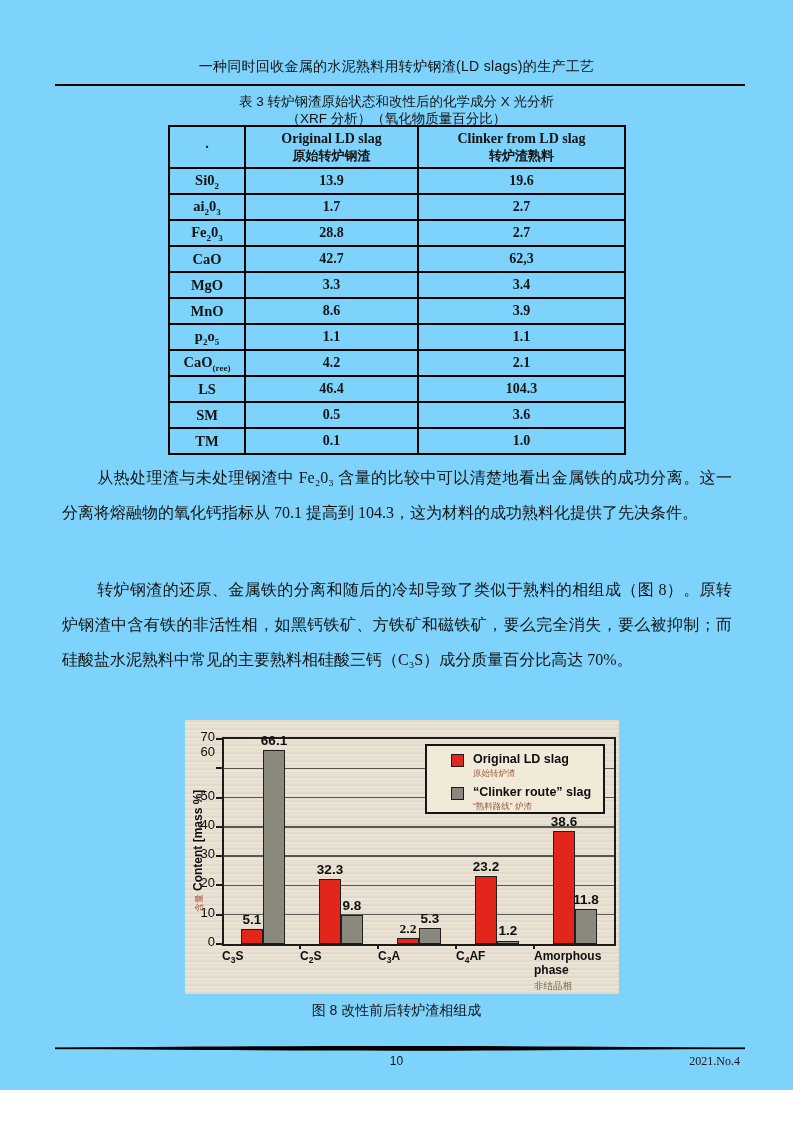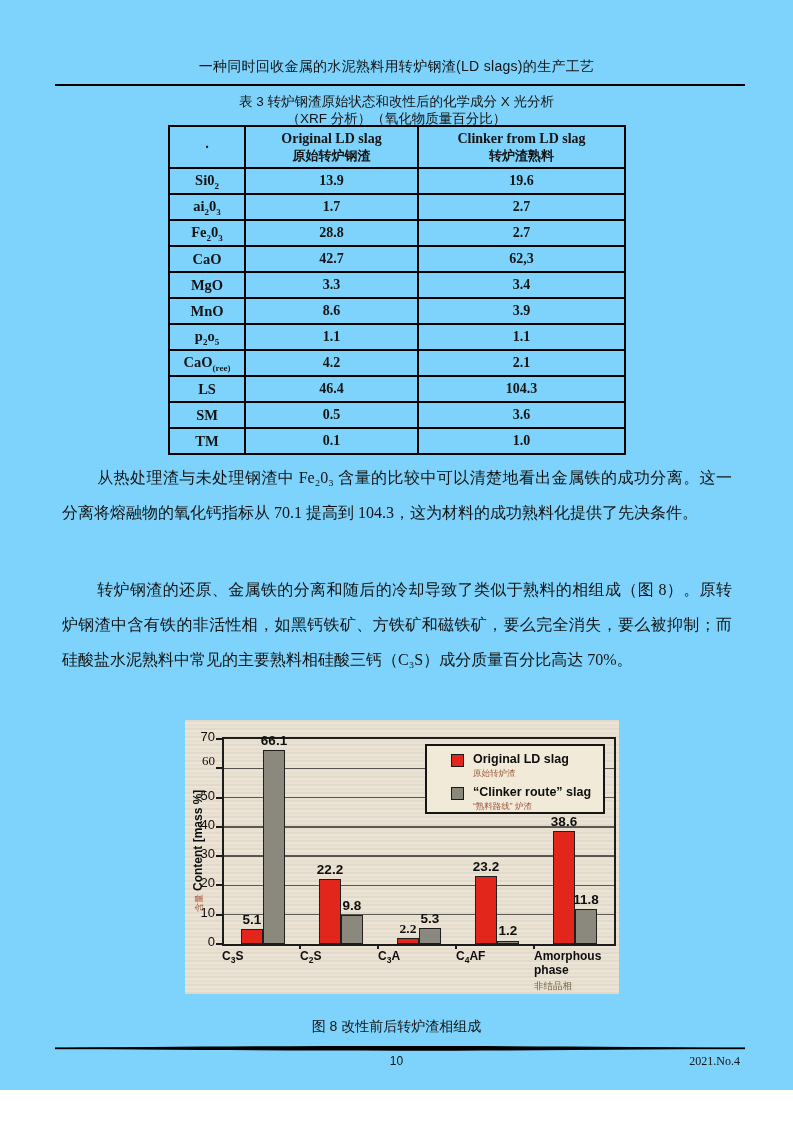--- a/index.html
+++ b/index.html
@@ -55,21 +55,21 @@
   .ylabel .zh{font-size:9px;color:#9c4f33;font-weight:normal;margin-right:3px;}
   .legend{position:absolute;left:240px;top:24px;width:180px;height:70px;background:#f1ead9;
         border:2px solid #151515;box-sizing:border-box;padding:7px 0 0 24px;}
   .legend-entry{display:flex;align-items:flex-start;margin-bottom:6px;}
   .legend-swatch{width:13px;height:13px;border:1.5px solid #1a1a1a;box-sizing:border-box;
         margin-right:9px;margin-top:1px;flex:0 0 auto;}
   .legend-name{font-size:12.5px;font-weight:bold;color:#0e0e0e;line-height:13px;}
   .legend-zh{font-size:8.5px;color:#9c5a3d;font-weight:normal;margin-top:2px;}
 
   .fig-caption{position:absolute;top:1002px;left:0;width:100%;text-align:center;
-        font-family:"Liberation Sans", sans-serif;font-size:14px;margin-top:16px;}
+        font-family:"Liberation Sans", sans-serif;font-size:14px;}
 
   
   .footer-rule{position:absolute;top:1044px;left:55px;width:690px;height:9px;}
   .footer-page{position:absolute;top:1054px;left:0;width:100%;text-align:center;
         font-family:"Liberation Sans", sans-serif;font-size:12px;}
   .footer-issue{position:absolute;top:1054px;right:53px;
         font-family:Liberation Serif, serif;font-size:12px;}
 </style>
 </head>
 <body>
@@ -171,21 +171,21 @@
         <div class="gridline" style="top: 145.679px;"></div>
         <div class="gridline" style="top: 116.393px;"></div>
         <div class="gridline" style="top: 87.1071px;"></div>
         <div class="gridline" style="top: 57.8214px;"></div>
         <div class="gridline" style="top: 28.5357px;"></div>
         <div class="bar" style="left: 17px; width: 22px; height: 14.9357px; background: rgb(226, 38, 28); z-index: 2;"></div>
         <div class="bar-label" style="left: 4px; top: 173.064px; z-index: 3;">5.1</div>
         <div class="bar" style="left: 39px; width: 22px; height: 193.579px; background: rgb(139, 137, 126); z-index: 2;"></div>
         <div class="bar-label" style="left: 26px; top: -5.57857px; z-index: 3;">66.1</div>
         <div class="bar" style="left: 95px; width: 22px; height: 65.0143px; background: rgb(226, 38, 28); z-index: 2;"></div>
-        <div class="bar-label" style="left: 82px; top: 122.986px; z-index: 3;">22.2</div>
+        <div class="bar-label" style="left: 82px; top: 122.986px; z-index: 3;">32.3</div>
         <div class="bar" style="left: 117px; width: 22px; height: 28.7px; background: rgb(139, 137, 126); z-index: 2;"></div>
         <div class="bar-label" style="left: 104px; top: 159.3px; z-index: 3;">9.8</div>
         <div class="bar" style="left: 173px; width: 22px; height: 6.44286px; background: rgb(226, 38, 28); z-index: 2;"></div>
         <div class="bar-label" style="left: 160px; top: 181.557px; z-index: 3; font-family: Liberation Serif, serif;">2.2</div>
         <div class="bar" style="left: 195px; width: 22px; height: 15.5214px; background: rgb(139, 137, 126); z-index: 2;"></div>
         <div class="bar-label" style="left: 182px; top: 172.479px; z-index: 3;">5.3</div>
         <div class="bar" style="left: 251px; width: 22px; height: 67.9429px; background: rgb(226, 38, 28); z-index: 2;"></div>
         <div class="bar-label" style="left: 238px; top: 120.057px; z-index: 3;">23.2</div>
         <div class="bar" style="left: 273px; width: 22px; height: 3.51429px; background: rgb(139, 137, 126); z-index: 2;"></div>
         <div class="bar-label" style="left: 260px; top: 184.486px; z-index: 3;">1.2</div>
@@ -216,21 +216,21 @@
       <div class="ytick-label" style="left: 4px; top: 184.714px;">10</div>
       <div class="ytick-mark" style="left: 31px; top: 193.714px;"></div>
       <div class="ytick-label" style="left: 4px; top: 155.429px;">20</div>
       <div class="ytick-mark" style="left: 31px; top: 164.429px;"></div>
       <div class="ytick-label" style="left: 4px; top: 126.143px;">30</div>
       <div class="ytick-mark" style="left: 31px; top: 135.143px;"></div>
       <div class="ytick-label" style="left: 4px; top: 96.8571px;">40</div>
       <div class="ytick-mark" style="left: 31px; top: 105.857px;"></div>
       <div class="ytick-label" style="left: 4px; top: 67.5714px;">50</div>
       <div class="ytick-mark" style="left: 31px; top: 76.5714px;"></div>
-      <div class="ytick-label" style="left: 4px; top: 33px; font-family: Liberation Serif, serif;">60</div>
+      <div class="ytick-label" style="left: 4px; top: 24px;">60</div>
       <div class="ytick-mark" style="left: 31px; top: 47.2857px;"></div>
       <div class="ytick-label" style="left: 4px; top: 9px;">70</div>
       <div class="ytick-mark" style="left: 31px; top: 18px;"></div>
       <div class="xtick-mark" style="left: 114px; top: 224px;"></div>
       <div class="xtick-mark" style="left: 192px; top: 224px;"></div>
       <div class="xtick-mark" style="left: 270px; top: 224px;"></div>
       <div class="xtick-mark" style="left: 348px; top: 224px;"></div>
       <div class="xcat" style="left: 37px; width: 78px; top: 229px;"><span>C</span><sub>3</sub><span>S</span></div>
       <div class="xcat" style="left: 115px; width: 78px; top: 229px;"><span>C</span><sub>2</sub><span>S</span></div>
       <div class="xcat" style="left: 193px; width: 78px; top: 229px;"><span>C</span><sub>3</sub><span>A</span></div>

